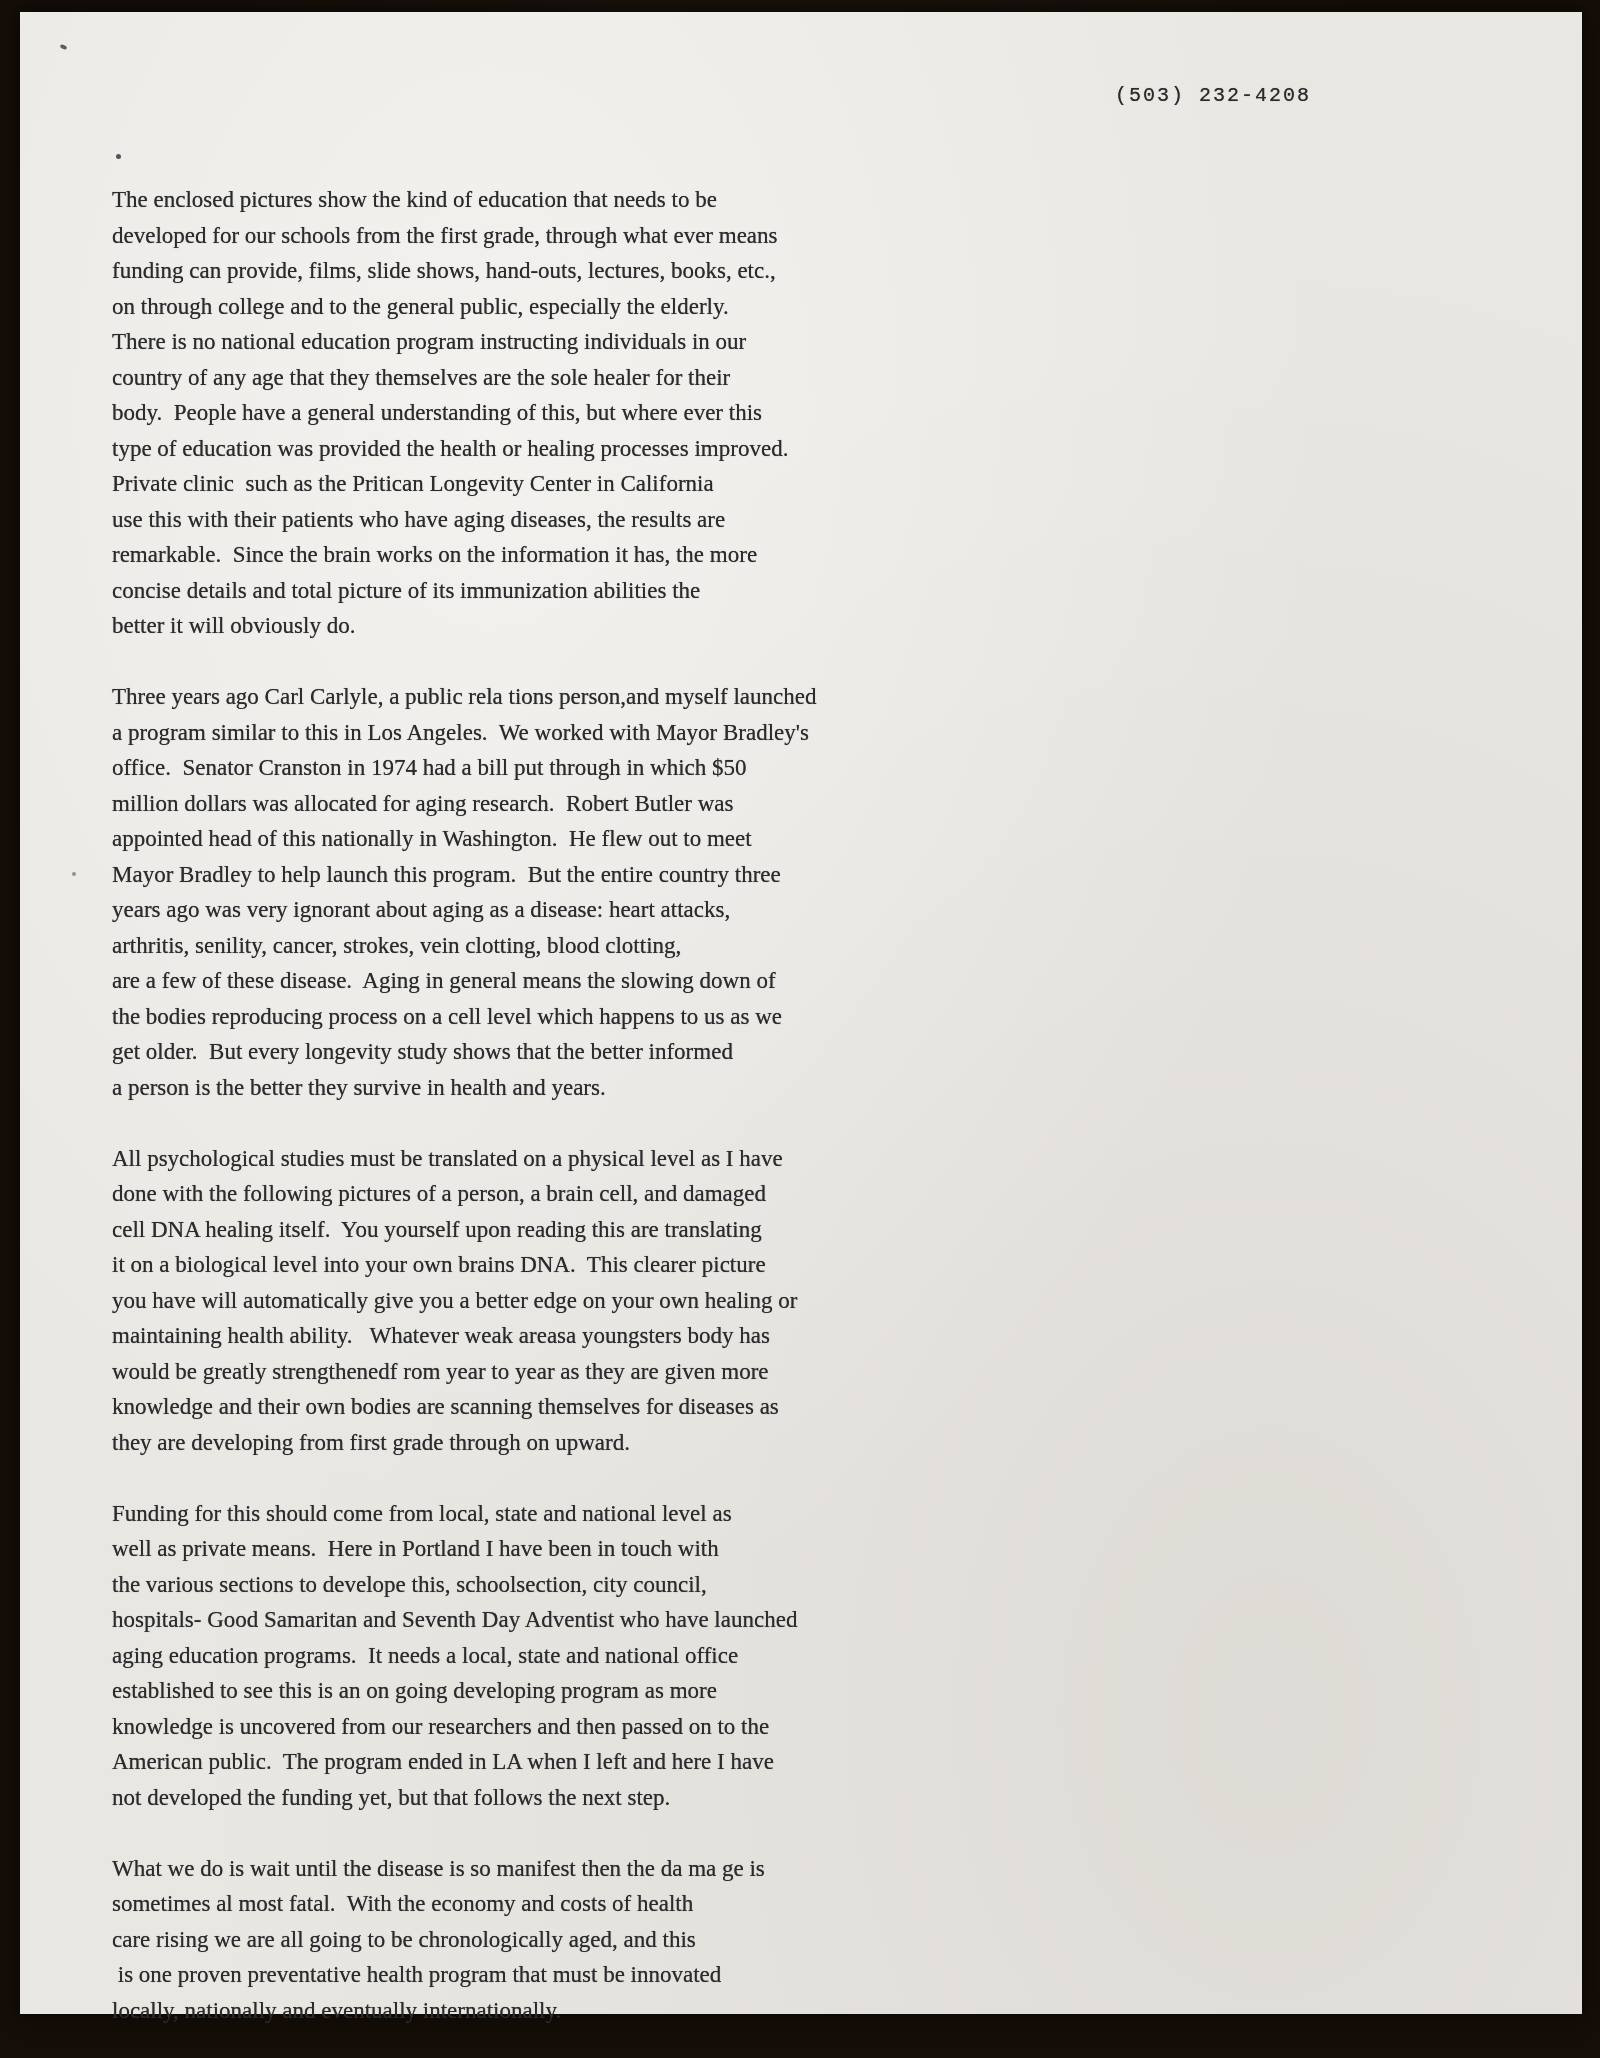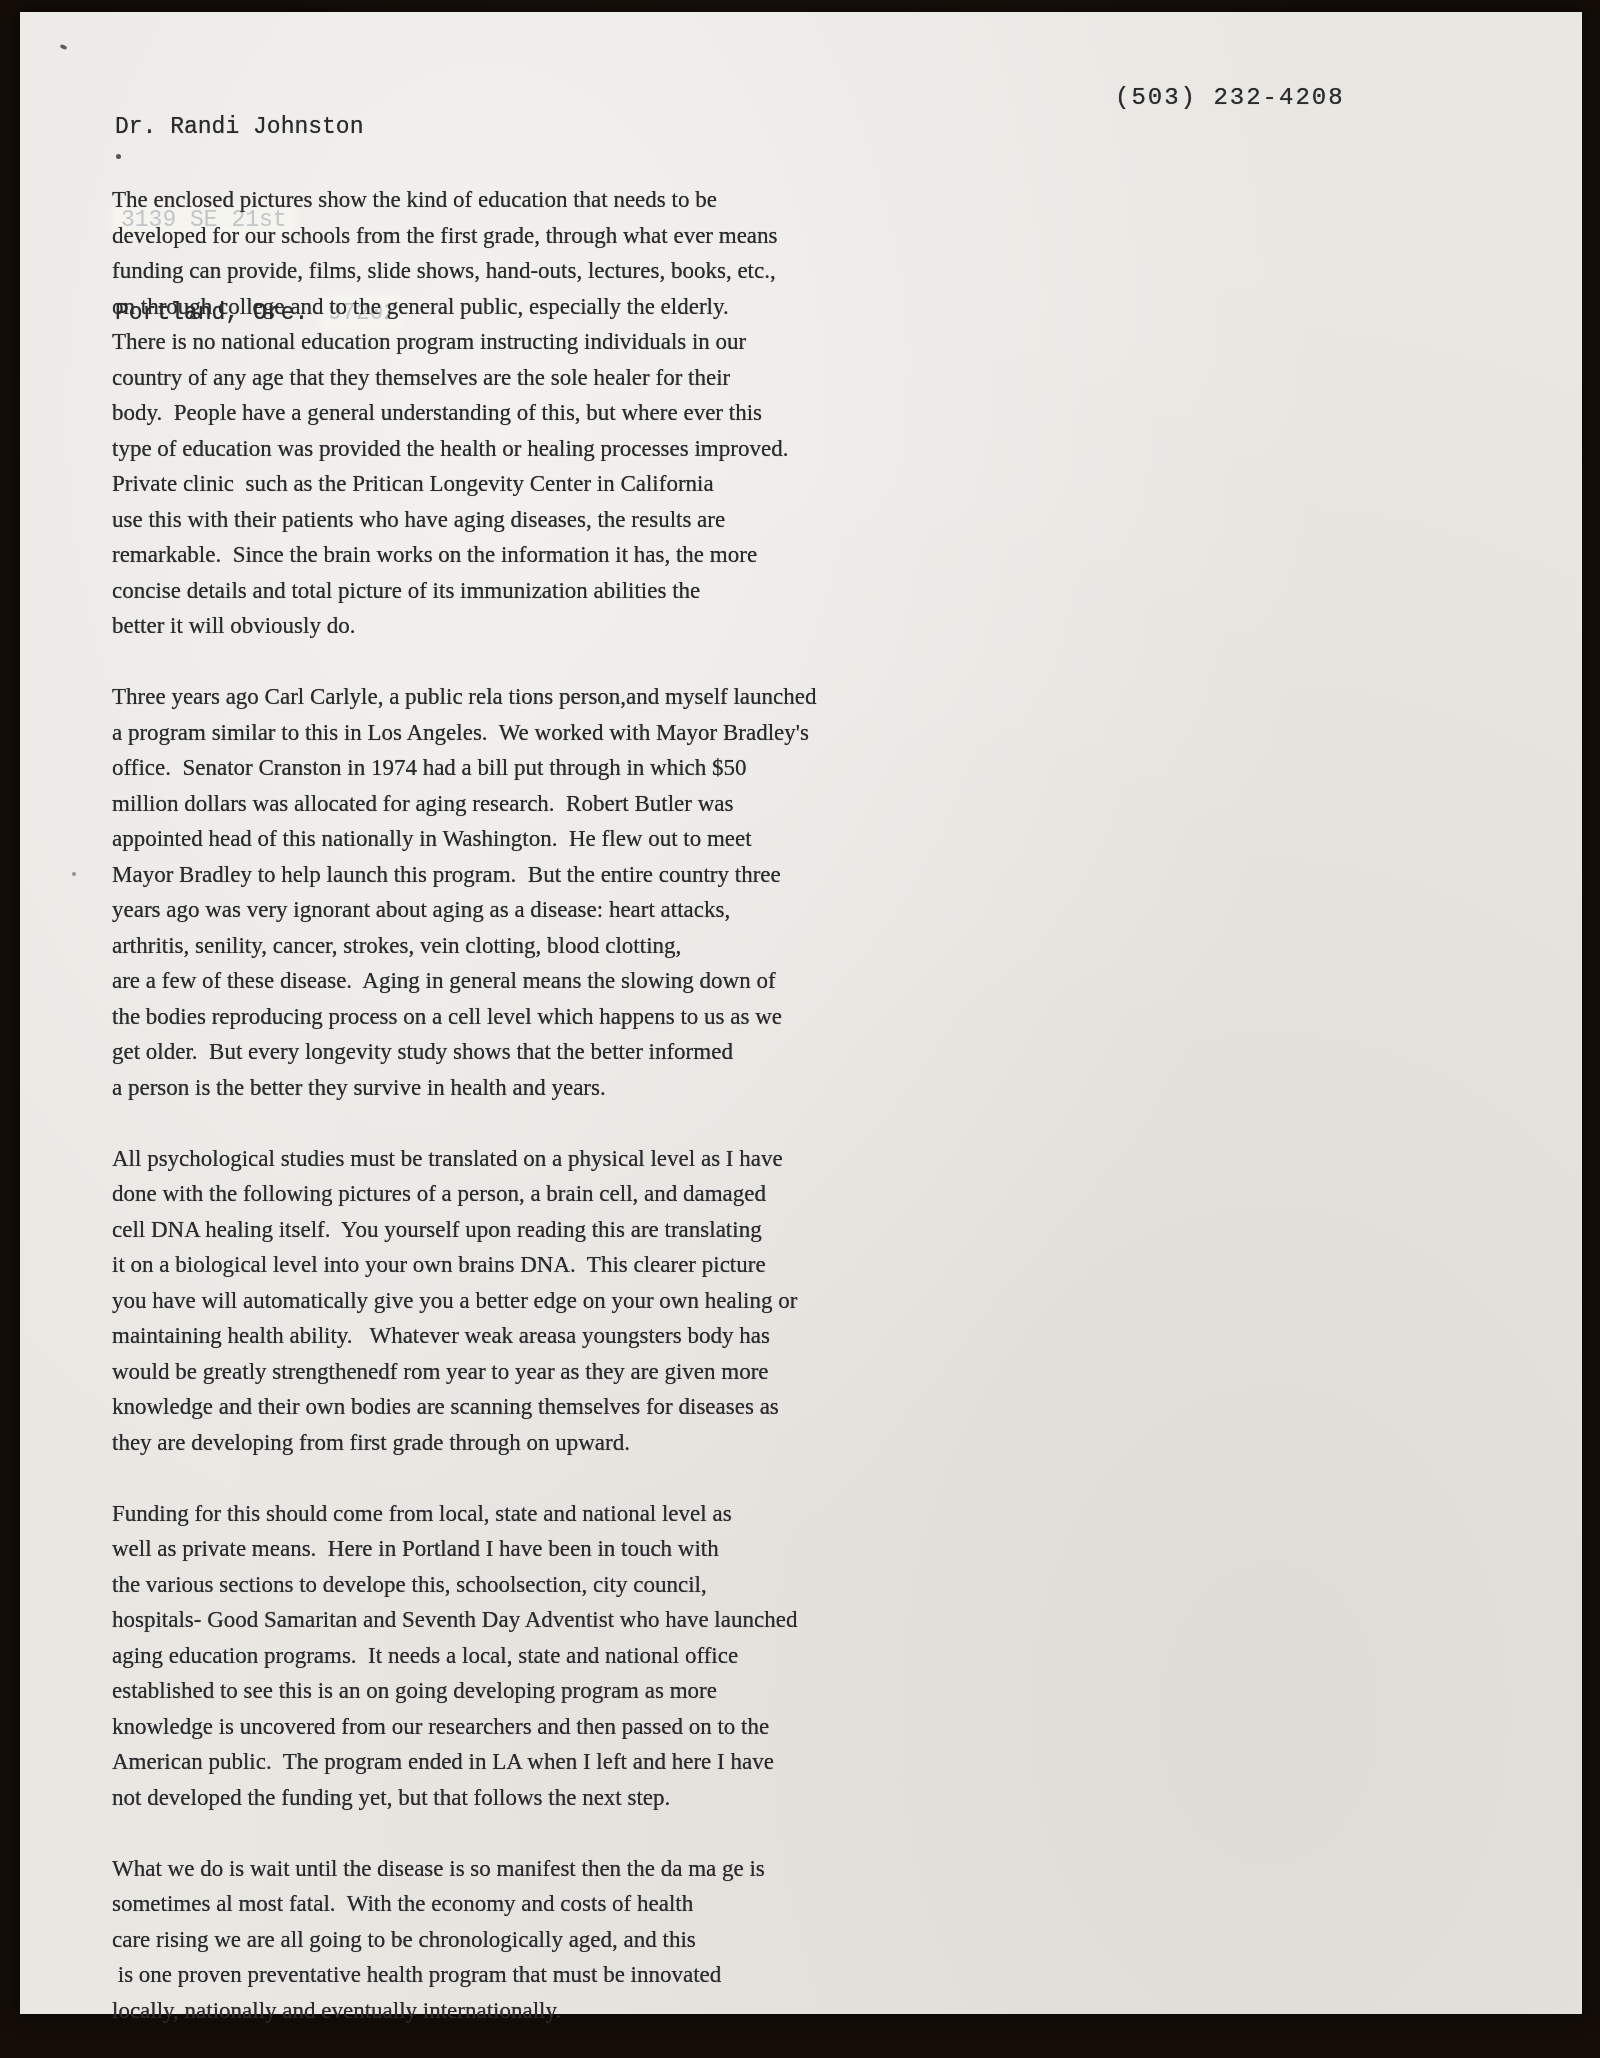--- a/index.html
+++ b/index.html
@@ -38,21 +38,21 @@
     top: 38px;
     left: 95px;
     font-size: 23px;
     line-height: 31px;
     white-space: pre;
   }
   .phone {
     position: absolute;
     top: 72px;
     left: 1095px;
-    font-size: 24px;
+    font-size: 20px;
     letter-spacing: 2px;
   }
   .whiteout {
     position: relative;
     display: inline-block;
     background: #f6f4ef;
     border-radius: 8px;
     box-shadow: 0 0 6px 4px rgba(246,244,239,0.9);
     color: rgba(148,158,168,0.55);
     text-shadow: none;
@@ -83,25 +83,20 @@
 </head>
 <body>
 
 <div class="scene">
   <div class="paper typewriter">
 
     <span class="speck s1"></span>
     <span class="speck s2"></span>
     <span class="speck s3"></span>
 
-    <div class="header-block">
-      <div>Dr. Randi Johnston</div>
-      <div><span class="whiteout"><span>3139 SE 21st</span></span></div>
-      <div><span>Portland, Ore.</span> <span class="whiteout"><span>97202</span></span></div>
-    </div>
 
     <div class="phone typewriter">(503) 232-4208</div>
 
     <div class="body-text">
       <div class="para">The enclosed pictures show the kind of education that needs to be
 developed for our schools from the first grade, through what ever means
 funding can provide, films, slide shows, hand-outs, lectures, books, etc.,
 on through college and to the general public, especially the elderly.
 There is no national education program instructing individuals in our
 country of any age that they themselves are the sole healer for their

